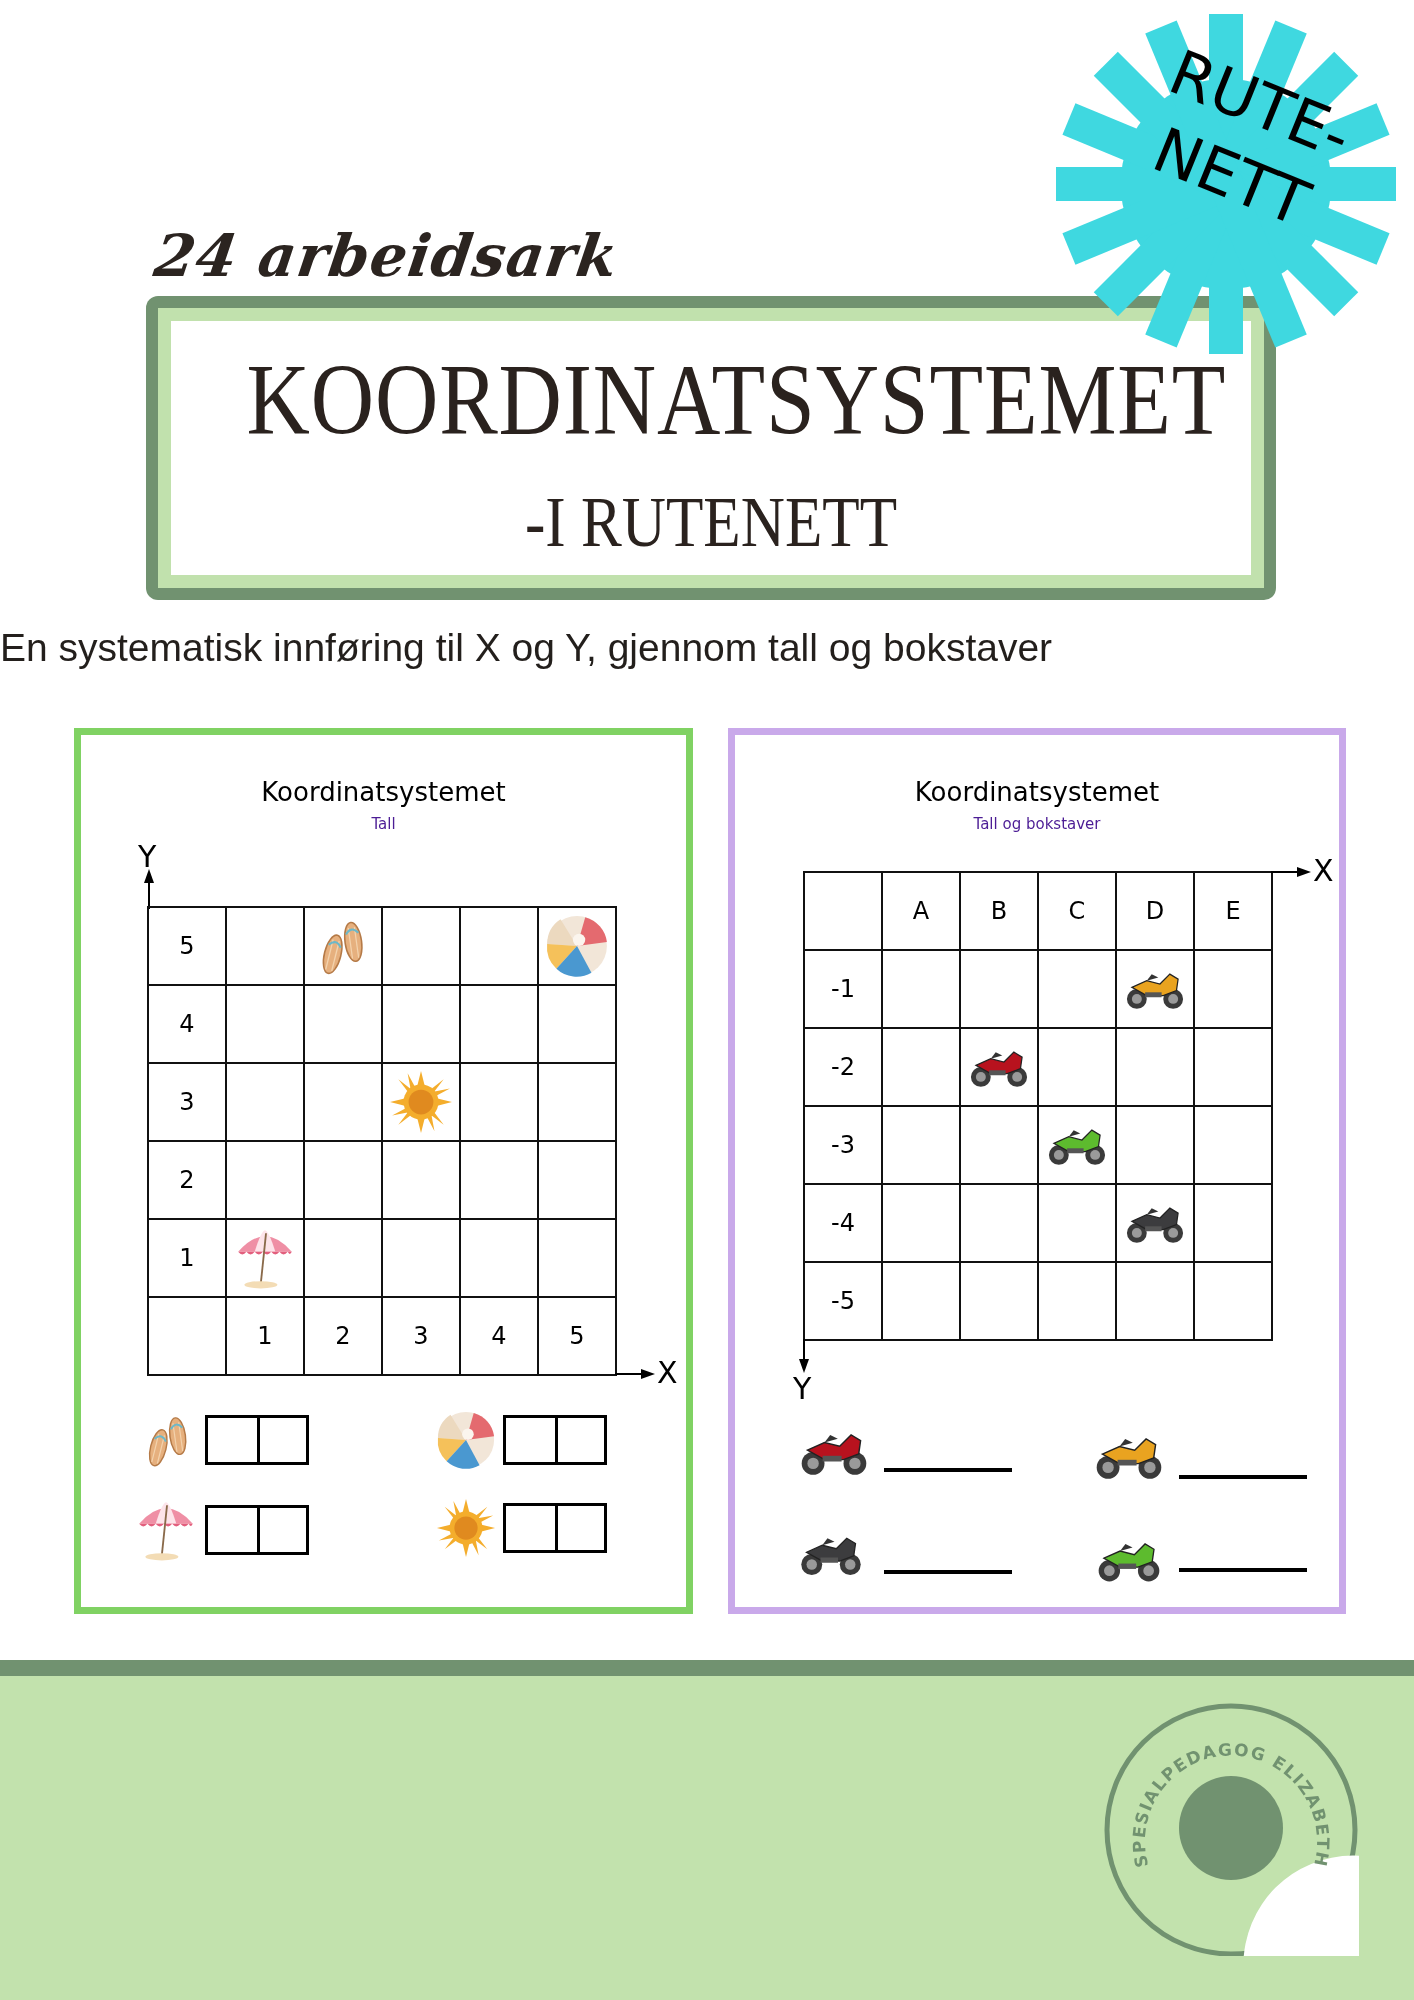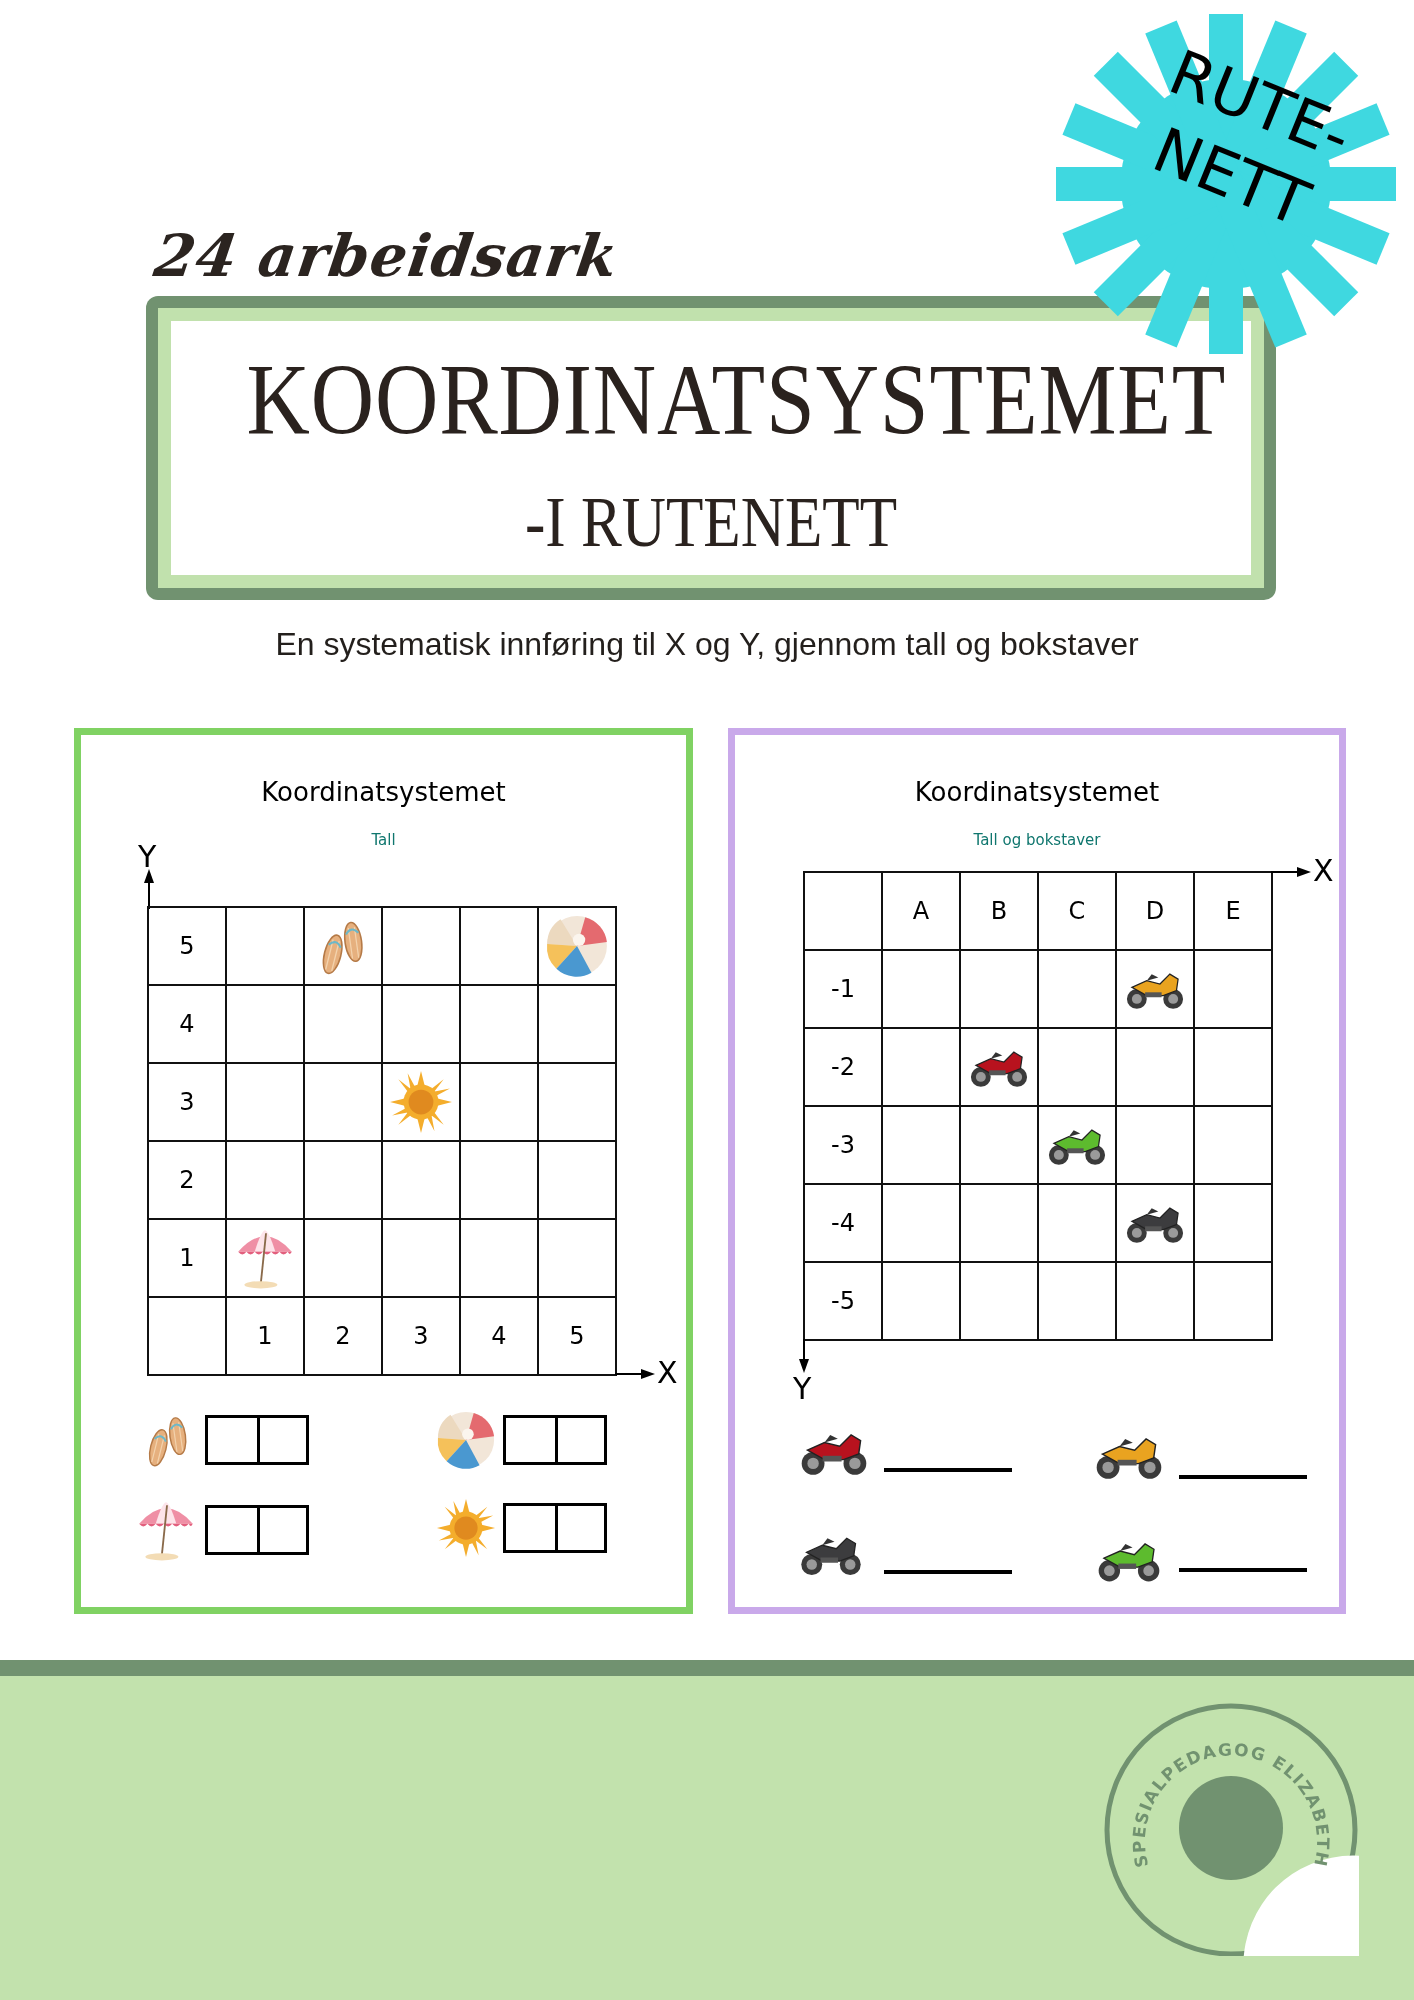--- a/index.html
+++ b/index.html
@@ -39,36 +39,36 @@
   
   .burst { left: 1056px; top: 14px; width: 340px; height: 340px; }
   .burst-text {
     left: 1100px; top: 60px; width: 260px; height: 240px;
     transform: rotate(22deg); transform-origin: center;
     font-family: "DejaVu Sans", sans-serif; font-size: 62px; line-height: 78px; color: #000;
     text-align: center;
   }
 
   .tagline {
-    left: 0; width: 1414px; top: 626px; text-align: center;
-    font-family: "Liberation Sans", sans-serif; font-size: 32px; color: #231f1c;
+    left: 0; width: 1414px; top: 626px; 
+    font-family: "Liberation Sans", sans-serif; font-size: 39px; color: #231f1c;
   }
 
   
   .card { top: 728px; height: 886px; background: #fff; border: 7px solid; }
   .card.left { left: 74px; width: 619px; border-color: #80d263; }
   .card.right { left: 728px; width: 618px; border-color: #c9a9ea; }
 
   .card-title {
     position: absolute; left: 0; right: 0; top: 42px; text-align: center;
     font-family: "DejaVu Sans", sans-serif; font-size: 26px; color: #000;
   }
   .card-sub {
-    position: absolute; left: 0; right: 0; top: 96px; text-align: center;
-    font-family: "DejaVu Sans", sans-serif; font-size: 15px; color: #0f766e;
+    position: absolute; left: 0; right: 0; top: 80px; text-align: center;
+    font-family: "DejaVu Sans", sans-serif; font-size: 15px; color: #4c1d95;
   }
 
   .grid {
     position: absolute; display: grid;
     grid-template-columns: repeat(6, 78px); grid-template-rows: repeat(6, 78px);
     border-top: 2px solid #111; border-left: 2px solid #111;
   }
   .cell {
     border-right: 2px solid #111; border-bottom: 2px solid #111;
     display: flex; align-items: center; justify-content: center;

